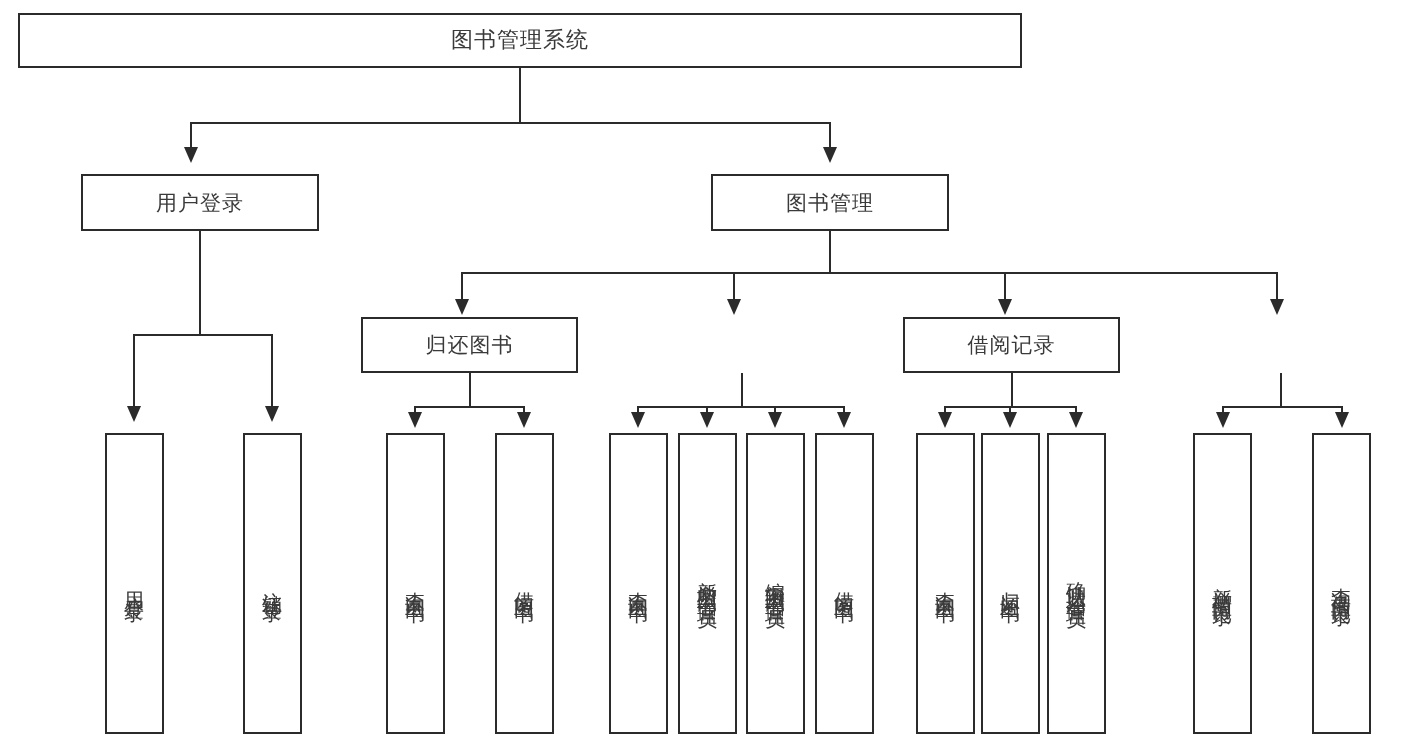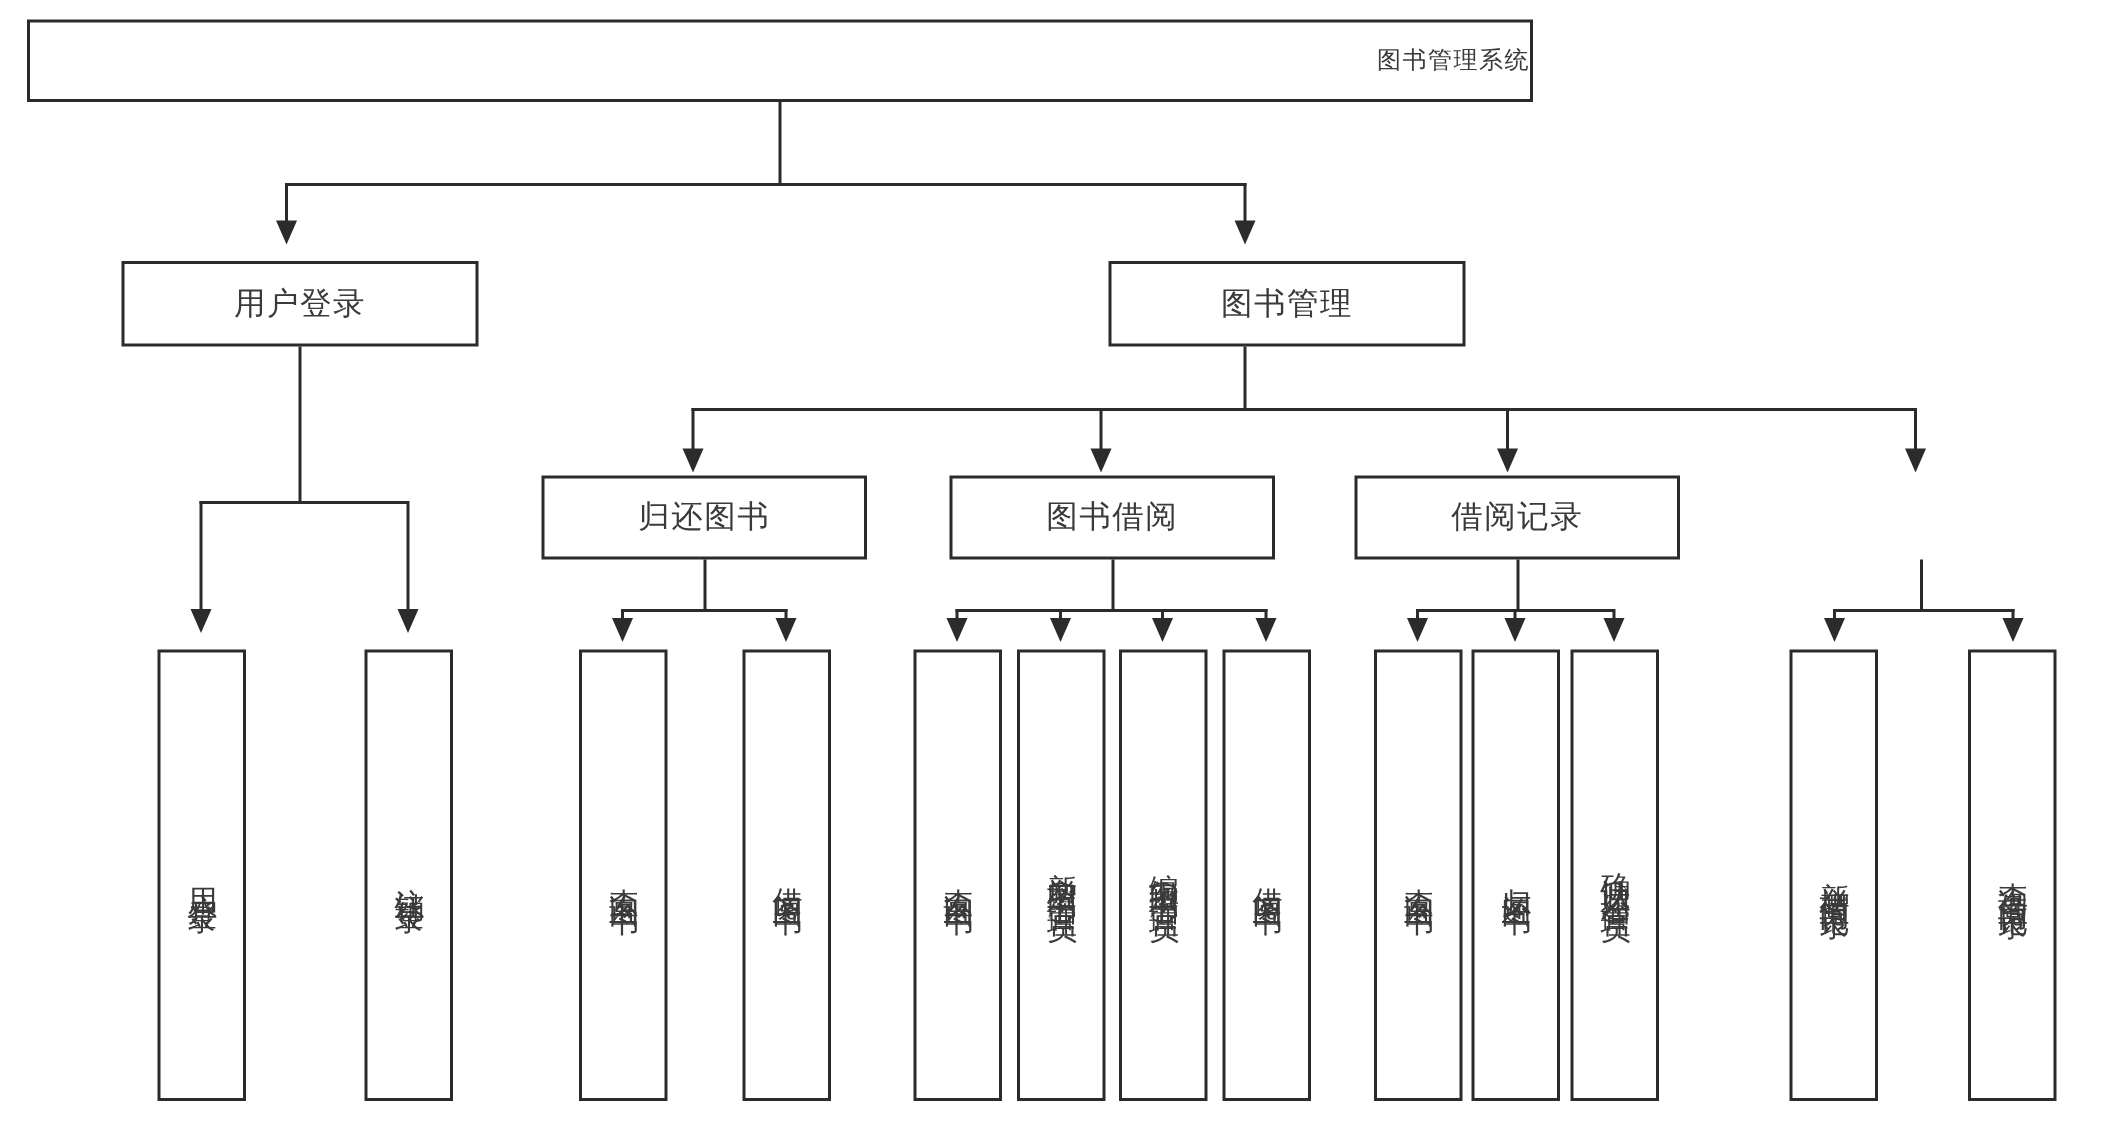--- a/index.html
+++ b/index.html
@@ -29,22 +29,21 @@
     align-items: center;
     justify-content: center;
     text-align: center;
   }
   .node.horiz {
     font-size: 21px;
     letter-spacing: 1px;
     line-height: 1.1;
   }
   .node.root {
-    font-size: 16px;
-    justify-content: flex-end;
+    font-size: 22px;
   }
   
   .node.vert {
     font-size: 20px;
   }
   .node.vert .vtext {
     writing-mode: vertical-rl;
     text-orientation: upright;
     letter-spacing: 4px;
     line-height: 1;
@@ -93,21 +92,21 @@
   <div class="conn hline" style="left:190px; top:122px; width:641px; height:2px;"></div>
 
   <div class="conn vline" style="left:190px; top:122px; width:2px; height:27px;"></div>
   <div class="arrow" style="left:184px; top:147px;"></div>
   <div class="conn vline" style="left:829px; top:122px; width:2px; height:27px;"></div>
   <div class="arrow" style="left:823px; top:147px;"></div>
 
   <div class="node horiz" style="left:81px; top:174px; width:238px; height:57px;">
     <span>用户登录</span>
   </div>
-  <div class="node horiz" style="left:711px; top:174px; width:238px; height:57px;margin-left:28px;">
+  <div class="node horiz" style="left:711px; top:174px; width:238px; height:57px;">
     <span>图书管理</span>
   </div>
 
   <div class="conn vline" style="left:199px; top:231px; width:2px; height:104px;"></div>
   <div class="conn hline" style="left:133px; top:334px; width:139px; height:2px;"></div>
   <div class="conn vline" style="left:133px; top:334px; width:2px; height:74px;"></div>
   <div class="arrow" style="left:127px; top:406px;"></div>
   <div class="conn vline" style="left:271px; top:334px; width:2px; height:74px;"></div>
   <div class="arrow" style="left:265px; top:406px;"></div>
 
@@ -118,23 +117,20 @@
   <div class="conn vline" style="left:733px; top:272px; width:2px; height:29px;"></div>
   <div class="arrow" style="left:727px; top:299px;"></div>
   <div class="conn vline" style="left:1004px; top:272px; width:2px; height:29px;"></div>
   <div class="arrow" style="left:998px; top:299px;"></div>
   <div class="conn vline" style="left:1276px; top:272px; width:2px; height:29px;"></div>
   <div class="arrow" style="left:1270px; top:299px;"></div>
 
   <div class="node horiz" style="left:361px; top:317px; width:217px; height:56px;">
     <span>归还图书</span>
   </div>
-  <div class="node horiz" style="left:633px; top:317px; width:217px; height:56px;">
-    <span>图书借阅</span>
-  </div>
   <div class="node horiz" style="left:903px; top:317px; width:217px; height:56px;">
     <span>借阅记录</span>
   </div>
 
   <div class="conn vline" style="left:469px; top:373px; width:2px; height:34px;"></div>
   <div class="conn hline" style="left:414px; top:406px; width:111px; height:2px;"></div>
   <div class="conn vline" style="left:414px; top:406px; width:2px; height:8px;"></div>
   <div class="arrow" style="left:408px; top:412px;"></div>
   <div class="conn vline" style="left:523px; top:406px; width:2px; height:8px;"></div>
   <div class="arrow" style="left:517px; top:412px;"></div>

